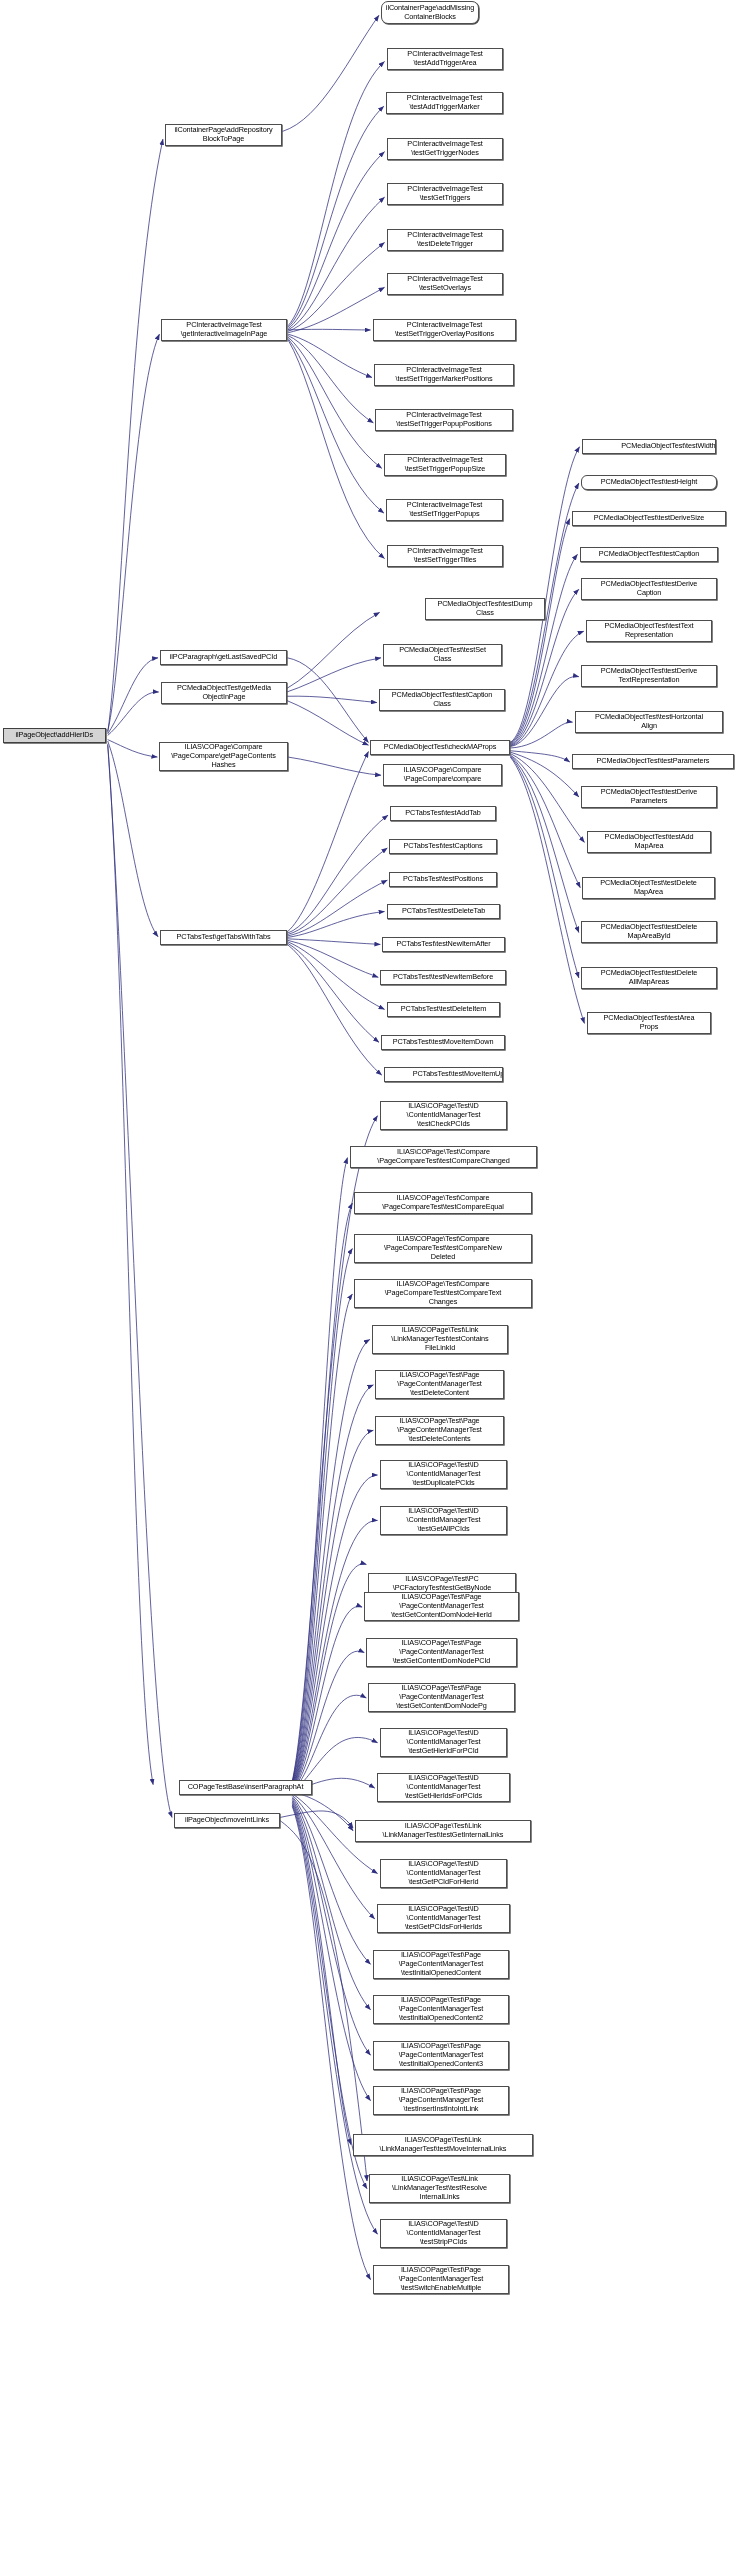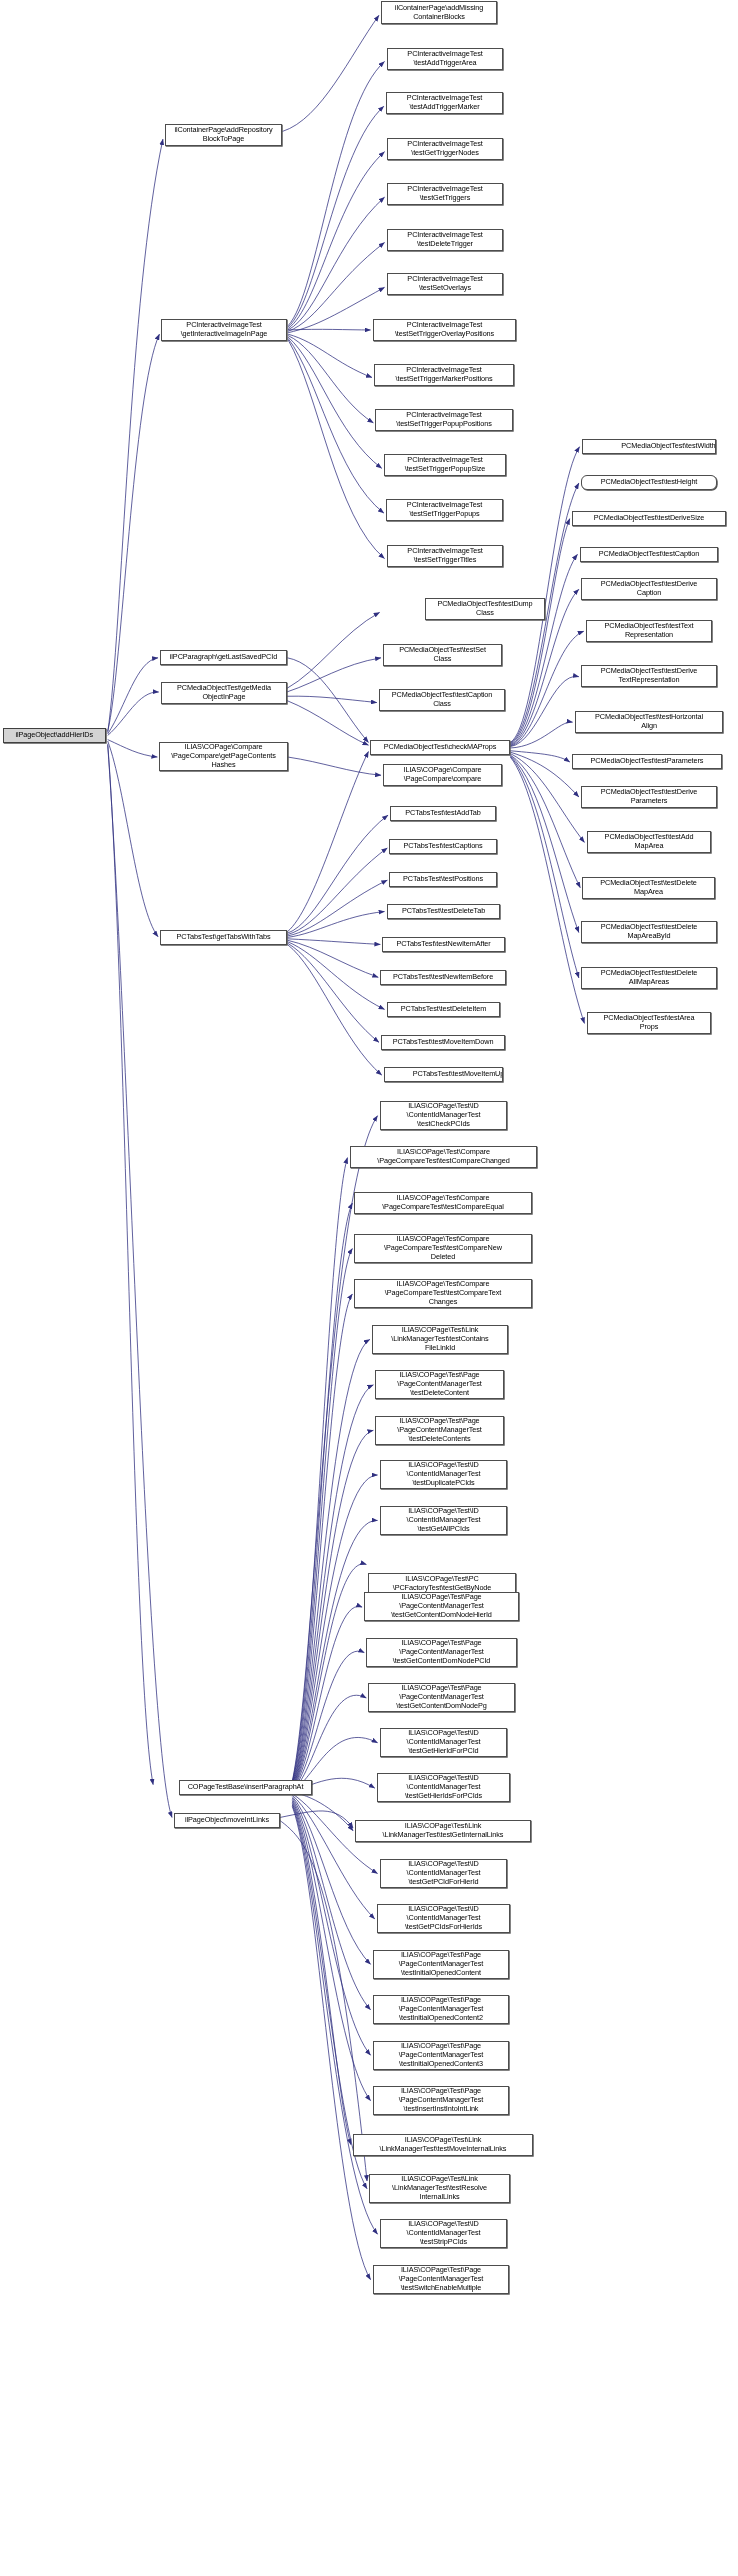--- a/index.html
+++ b/index.html
@@ -143,21 +143,21 @@
 \getInteractiveImageInPage</div>
     <div class="node" style="left: 160px; top: 650px; width: 127px; height: 15.4px;">ilPCParagraph\getLastSavedPCId</div>
     <div class="node" style="left: 161px; top: 682px; width: 126px; height: 22.4px;">PCMediaObjectTest\getMedia
 ObjectInPage</div>
     <div class="node" style="left: 159px; top: 742px; width: 129px; height: 29px;">ILIAS\COPage\Compare
 \PageCompare\getPageContents
 Hashes</div>
     <div class="node" style="left: 160px; top: 930px; width: 127px; height: 15.4px;">PCTabsTest\getTabsWithTabs</div>
     <div class="node" style="left: 155px; top: 1780px; width: 133px; height: 15.4px; margin-left: 24px;">COPageTestBase\insertParagraphAt</div>
     <div class="node" style="left: 174px; top: 1813px; width: 106px; height: 15.4px;">ilPageObject\moveIntLinks</div>
-    <div class="node" style="left: 381px; top: 1.4px; width: 116px; height: 22.4px;">ilContainerPage\addMissing
+    <div class="node" style="left: 381px; top: 1.4px; width: 98px; height: 22.4px; border-radius: 7px;">ilContainerPage\addMissing
 ContainerBlocks</div>
     <div class="node" style="left: 387px; top: 48px; width: 116px; height: 22.4px;">PCInteractiveImageTest
 \testAddTriggerArea</div>
     <div class="node" style="left: 386px; top: 92px; width: 117px; height: 22.4px;">PCInteractiveImageTest
 \testAddTriggerMarker</div>
     <div class="node" style="left: 387px; top: 138px; width: 116px; height: 22.4px;">PCInteractiveImageTest
 \testGetTriggerNodes</div>
     <div class="node" style="left: 387px; top: 183px; width: 116px; height: 22.4px;">PCInteractiveImageTest
 \testGetTriggers</div>
     <div class="node" style="left: 387px; top: 229px; width: 116px; height: 22.4px;">PCInteractiveImageTest
@@ -275,21 +275,21 @@
     <div class="node" style="left: 572px; top: 511px; width: 154px; height: 15.4px;">PCMediaObjectTest\testDeriveSize</div>
     <div class="node" style="left: 580px; top: 547px; width: 138px; height: 15.4px;">PCMediaObjectTest\testCaption</div>
     <div class="node" style="left: 581px; top: 578px; width: 136px; height: 22.4px;">PCMediaObjectTest\testDerive
 Caption</div>
     <div class="node" style="left: 586px; top: 620px; width: 126px; height: 22.4px;">PCMediaObjectTest\testText
 Representation</div>
     <div class="node" style="left: 581px; top: 665px; width: 136px; height: 22.4px;">PCMediaObjectTest\testDerive
 TextRepresentation</div>
     <div class="node" style="left: 575px; top: 711px; width: 148px; height: 22.4px; text-align: center;">PCMediaObjectTest\testHorizontal
 Align</div>
-    <div class="node" style="left: 572px; top: 754px; width: 150px; height: 15.4px;">PCMediaObjectTest\testParameters</div>
+    <div class="node" style="left: 572px; top: 754px; width: 162px; height: 15.4px;">PCMediaObjectTest\testParameters</div>
     <div class="node" style="left: 581px; top: 786px; width: 136px; height: 22.4px;">PCMediaObjectTest\testDerive
 Parameters</div>
     <div class="node" style="left: 587px; top: 831px; width: 124px; height: 22.4px;">PCMediaObjectTest\testAdd
 MapArea</div>
     <div class="node" style="left: 582px; top: 877px; width: 133px; height: 22.4px;">PCMediaObjectTest\testDelete
 MapArea</div>
     <div class="node" style="left: 581px; top: 921px; width: 136px; height: 22.4px;">PCMediaObjectTest\testDelete
 MapAreaById</div>
     <div class="node" style="left: 581px; top: 967px; width: 136px; height: 22.4px;">PCMediaObjectTest\testDelete
 AllMapAreas</div>

